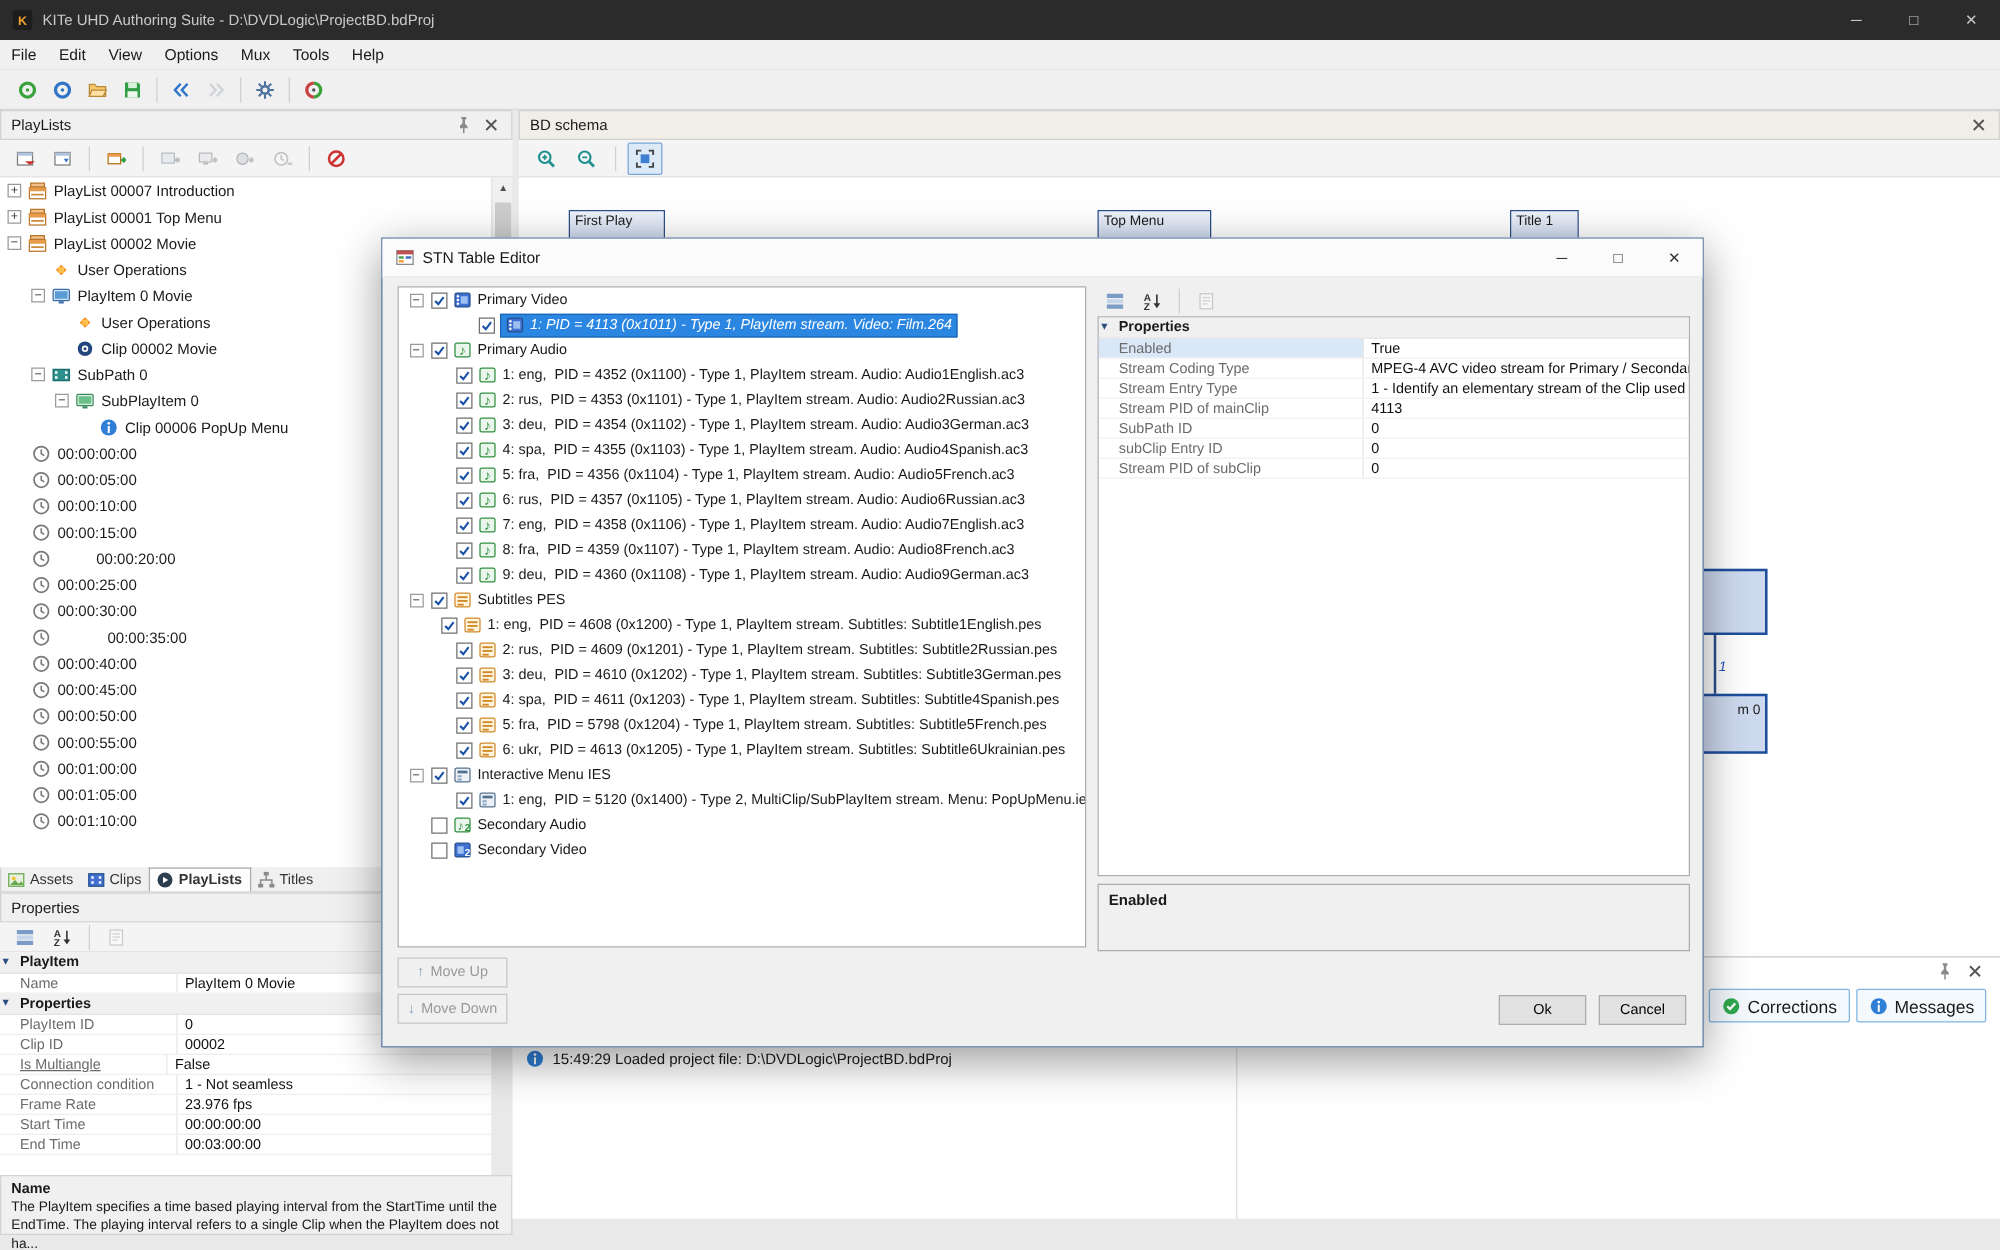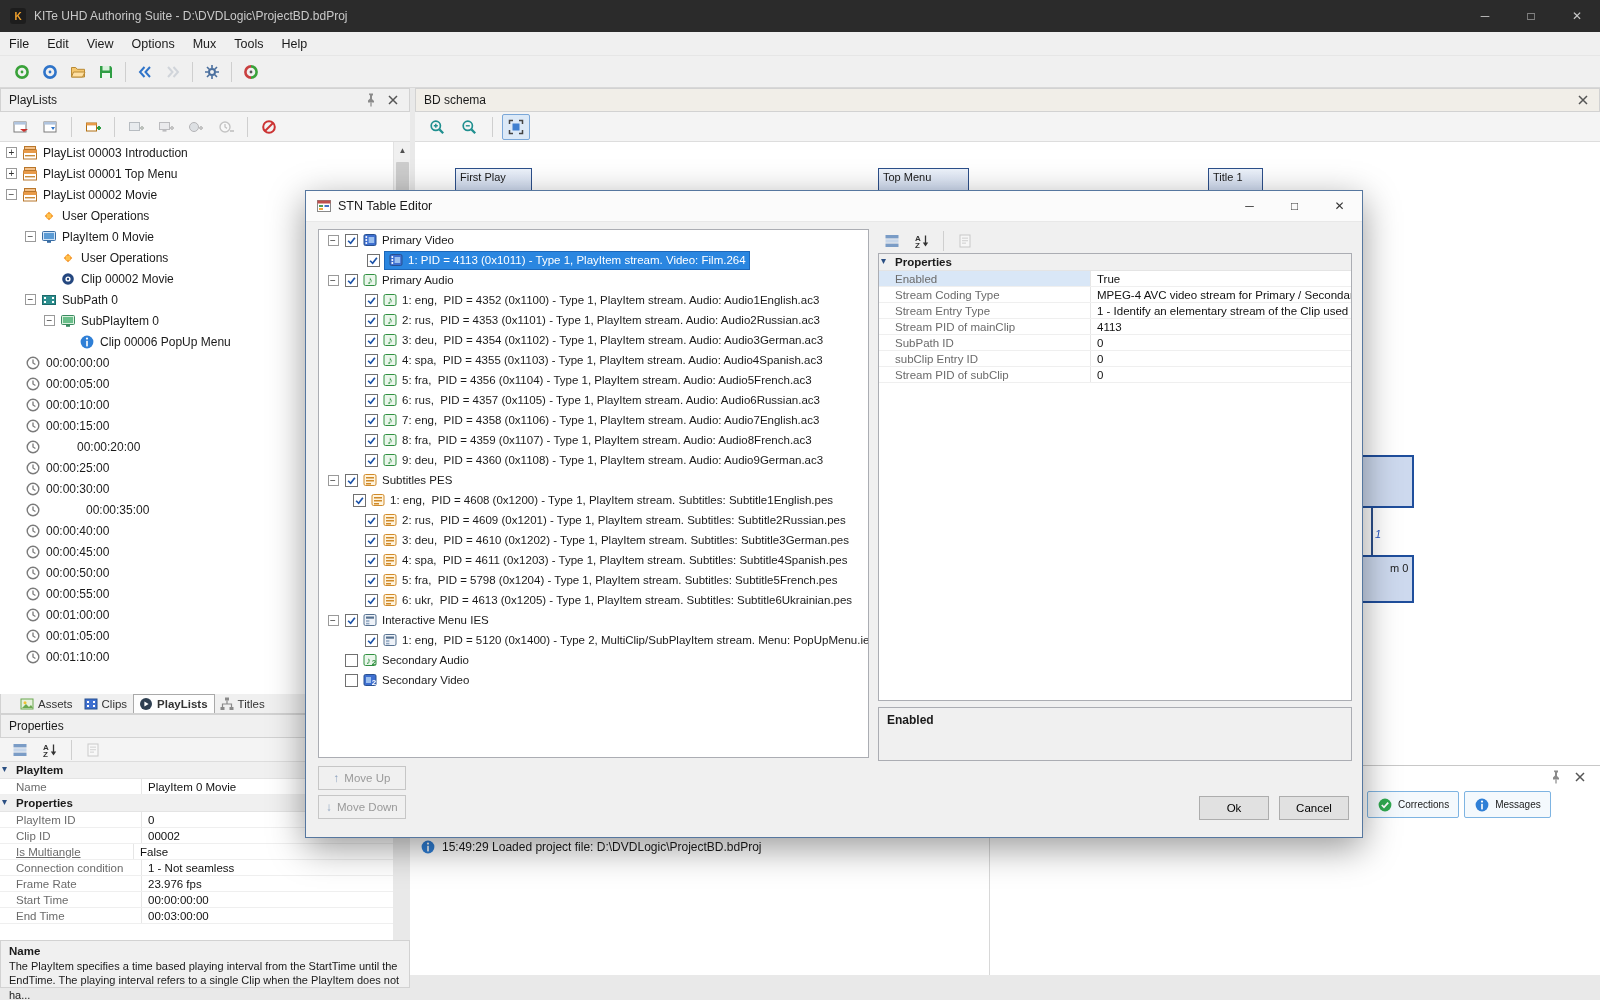--- a/index.html
+++ b/index.html
@@ -28,21 +28,21 @@
 
 #pl-toolbar{left:0;top:112px;width:410px;height:30px;background:#f4f4f4;border-bottom:1px solid #ddd;display:flex;align-items:center;padding-left:6px;gap:2px}
 #pl-tree{left:0;top:142px;width:393px;height:552px;background:#fff;overflow:hidden}
 .trow{height:21px;display:flex;align-items:center;gap:5px}
 .exp{width:11px;height:11px;border:1px solid #9a9a9a;background:#fff;font-size:10px;line-height:9px;text-align:center;flex:none;color:#333}
 .lbl{white-space:pre}
 #pl-vscroll{left:393px;top:142px;width:17px;height:552px}
 .vscroll{background:#f0f0f0;border-left:1px solid #e2e2e2;position:relative}
 .sarr{position:absolute;left:0;width:17px;height:17px;display:flex;align-items:center;justify-content:center;font-size:8px;color:#505050}
 .sthumb{position:absolute;left:2px;width:13px;background:#cdcdcd;border-radius:1px}
-#pl-tabs{left:0;top:694px;width:410px;height:20px;background:#f0f0f0;border:1px solid #d2d2d2;border-top:none;display:flex;align-items:center;padding-left:14px}
+#pl-tabs{left:0;top:694px;width:410px;height:20px;background:#f0f0f0;border:1px solid #d2d2d2;border-top:none;display:flex;align-items:center;padding-left:0}
 .tab{display:flex;align-items:center;gap:3px;padding:1px 6px 1px 4px;height:19px;font-size:11.5px;color:#333}
 .tab.active{background:#fdfdfd;border:1px solid #a9a9a9;border-bottom:none;font-weight:bold}
 
 #prop-hdr{left:0;top:714px;width:410px}
 #prop-toolbar{left:0;top:738px;width:410px;height:24px;background:#f4f4f4;border-bottom:1px solid #ddd;display:flex;align-items:center;padding-left:6px;gap:2px}
 #prop-grid{left:0;top:762px;width:393px;height:178px;background:#fff;overflow:hidden;font-size:11.5px}
 .gcat{height:17px;display:flex;align-items:center;background:#f0f0f0;border-bottom:1px solid #e4e4e4;padding-left:16px;position:relative;font-size:11.5px}
 .carr{position:absolute;left:2px;top:1px;color:#2b4f82;font-size:10px}
 .grow{height:16px;display:flex;align-items:center;border-bottom:1px solid #efefef}
 .gname{padding-left:16px;color:#6b6b6b;border-right:1px solid #e6e6e6;overflow:hidden;white-space:pre;flex:none;height:100%;display:flex;align-items:center}
@@ -58,21 +58,21 @@
 .node2{border:2px solid #1f4e9c;background:#cdd9ee}
 .fitico{border:1px solid #7aa7d8;background:#dce9f7}
 .vline{position:absolute;width:2px;background:#2c4f8a}
 .edgelbl{position:absolute;color:#2756c0;font-style:italic;font-size:11px}
 
 #log-panel{left:410px;top:765px;width:580px;height:210px;background:#fff;border-top:1px solid #0c4a6e;border-right:1px solid #d8d8d8}
 .msgline{display:flex;align-items:center;gap:6px;padding-left:10px;height:22px;white-space:pre}
 .msgline.em{color:#0022cc;font-weight:bold}
 #aux-panel{left:990px;top:765px;width:610px;height:210px;background:#fff;border-top:1px solid #c8c8c8}
 #aux-btns{position:absolute;left:377px;top:25px;display:flex;gap:5px}
-.togglebtn{display:flex;align-items:center;gap:5px;height:27px;padding:0 9px;background:#f4f9fd;border:1px solid #7eb4e2;border-radius:2px;font-size:10px}
+.togglebtn{display:flex;align-items:center;gap:5px;height:27px;padding:0 9px;background:#f4f9fd;border:1px solid #7eb4e2;border-radius:2px;font-size:14px}
 #aux-icos{position:absolute;right:12px;top:4px;display:flex;gap:8px}
 
 #stn{left:305px;top:190px;width:1058px;height:648px;background:#f0f0f0;border:1px solid #56779f;box-shadow:0 10px 34px rgba(0,0,0,.4);z-index:50}
 #stn-titlebar{height:31px;background:#fbfbfb;display:flex;align-items:center;border-bottom:1px solid #e8e8e8}
 #stn-titlebar .dtitle{font-size:12.5px;margin-left:6px}
 #stn-titlebar .appico{margin-left:10px}
 .dlgbtn{width:45px;height:31px;display:flex;align-items:center;justify-content:center;color:#333}
 #stn-tree{position:absolute;left:12px;top:38px;width:551px;height:529px;background:#fff;border:1px solid #abadb3;overflow:hidden;font-size:11.5px}
 .srow{height:20px;display:flex;align-items:center;gap:4px}
 .slot{width:16px;display:flex;align-items:center;justify-content:center;flex:none}
@@ -276,21 +276,21 @@
     <div class="trow" style="padding-left: 6px;">
       <span class="exp">+</span>
       <span class="ic">
         <svg width="16" height="16" viewBox="0 0 16 16">
           <rect x="2.5" y="1.5" width="11" height="3" fill="#f3c089" stroke="#b8762a"></rect>
           <rect x="1.5" y="5" width="13" height="9" fill="#fff" stroke="#b8762a"></rect>
           <rect x="1.5" y="5" width="13" height="3" fill="#e89b4a"></rect>
           <rect x="3" y="10" width="10" height="1.4" fill="#c98b3a"></rect>
         </svg>
       </span>
-      <span class="lbl">PlayList 00003 Introduction</span>
+      <span class="lbl">PlayList 00007 Introduction</span>
     </div>
     <div class="trow" style="padding-left: 6px;">
       <span class="exp">+</span>
       <span class="ic">
         <svg width="16" height="16" viewBox="0 0 16 16">
           <rect x="2.5" y="1.5" width="11" height="3" fill="#f3c089" stroke="#b8762a"></rect>
           <rect x="1.5" y="5" width="13" height="9" fill="#fff" stroke="#b8762a"></rect>
           <rect x="1.5" y="5" width="13" height="3" fill="#e89b4a"></rect>
           <rect x="3" y="10" width="10" height="1.4" fill="#c98b3a"></rect>
         </svg>
@@ -786,21 +786,21 @@
           <svg width="16" height="16" viewBox="0 0 16 16">
             <rect x="2" y="2.5" width="12" height="11" rx="1.5" fill="#3e6fd0" stroke="#27508f"></rect>
             <circle cx="4.3" cy="5" r="1" fill="#fff"></circle>
             <circle cx="4.3" cy="8" r="1" fill="#fff"></circle>
             <circle cx="4.3" cy="11" r="1" fill="#fff"></circle>
             <rect x="6.6" y="5" width="5.6" height="6" fill="#9cc0ef"></rect>
           </svg>
         </span>
         <span class="lbl">Primary Video</span>
       </div>
-      <div class="srow" style="padding-left: 28px;">
+      <div class="srow" style="padding-left: 44px; font-style: italic;">
         <span class="slot"></span>
         <span class="cb">
           <svg width="13" height="13" viewBox="0 0 13 13">
             <path d="M2.5 6.8l3 3 5-6.6" fill="none" stroke="#1b52a8" stroke-width="2"></path>
           </svg>
         </span>
         <span class="hl">
           <span class="ic">
             <svg width="16" height="16" viewBox="0 0 16 16">
               <rect x="2" y="2.5" width="12" height="11" rx="1.5" fill="#3e6fd0" stroke="#27508f"></rect>

